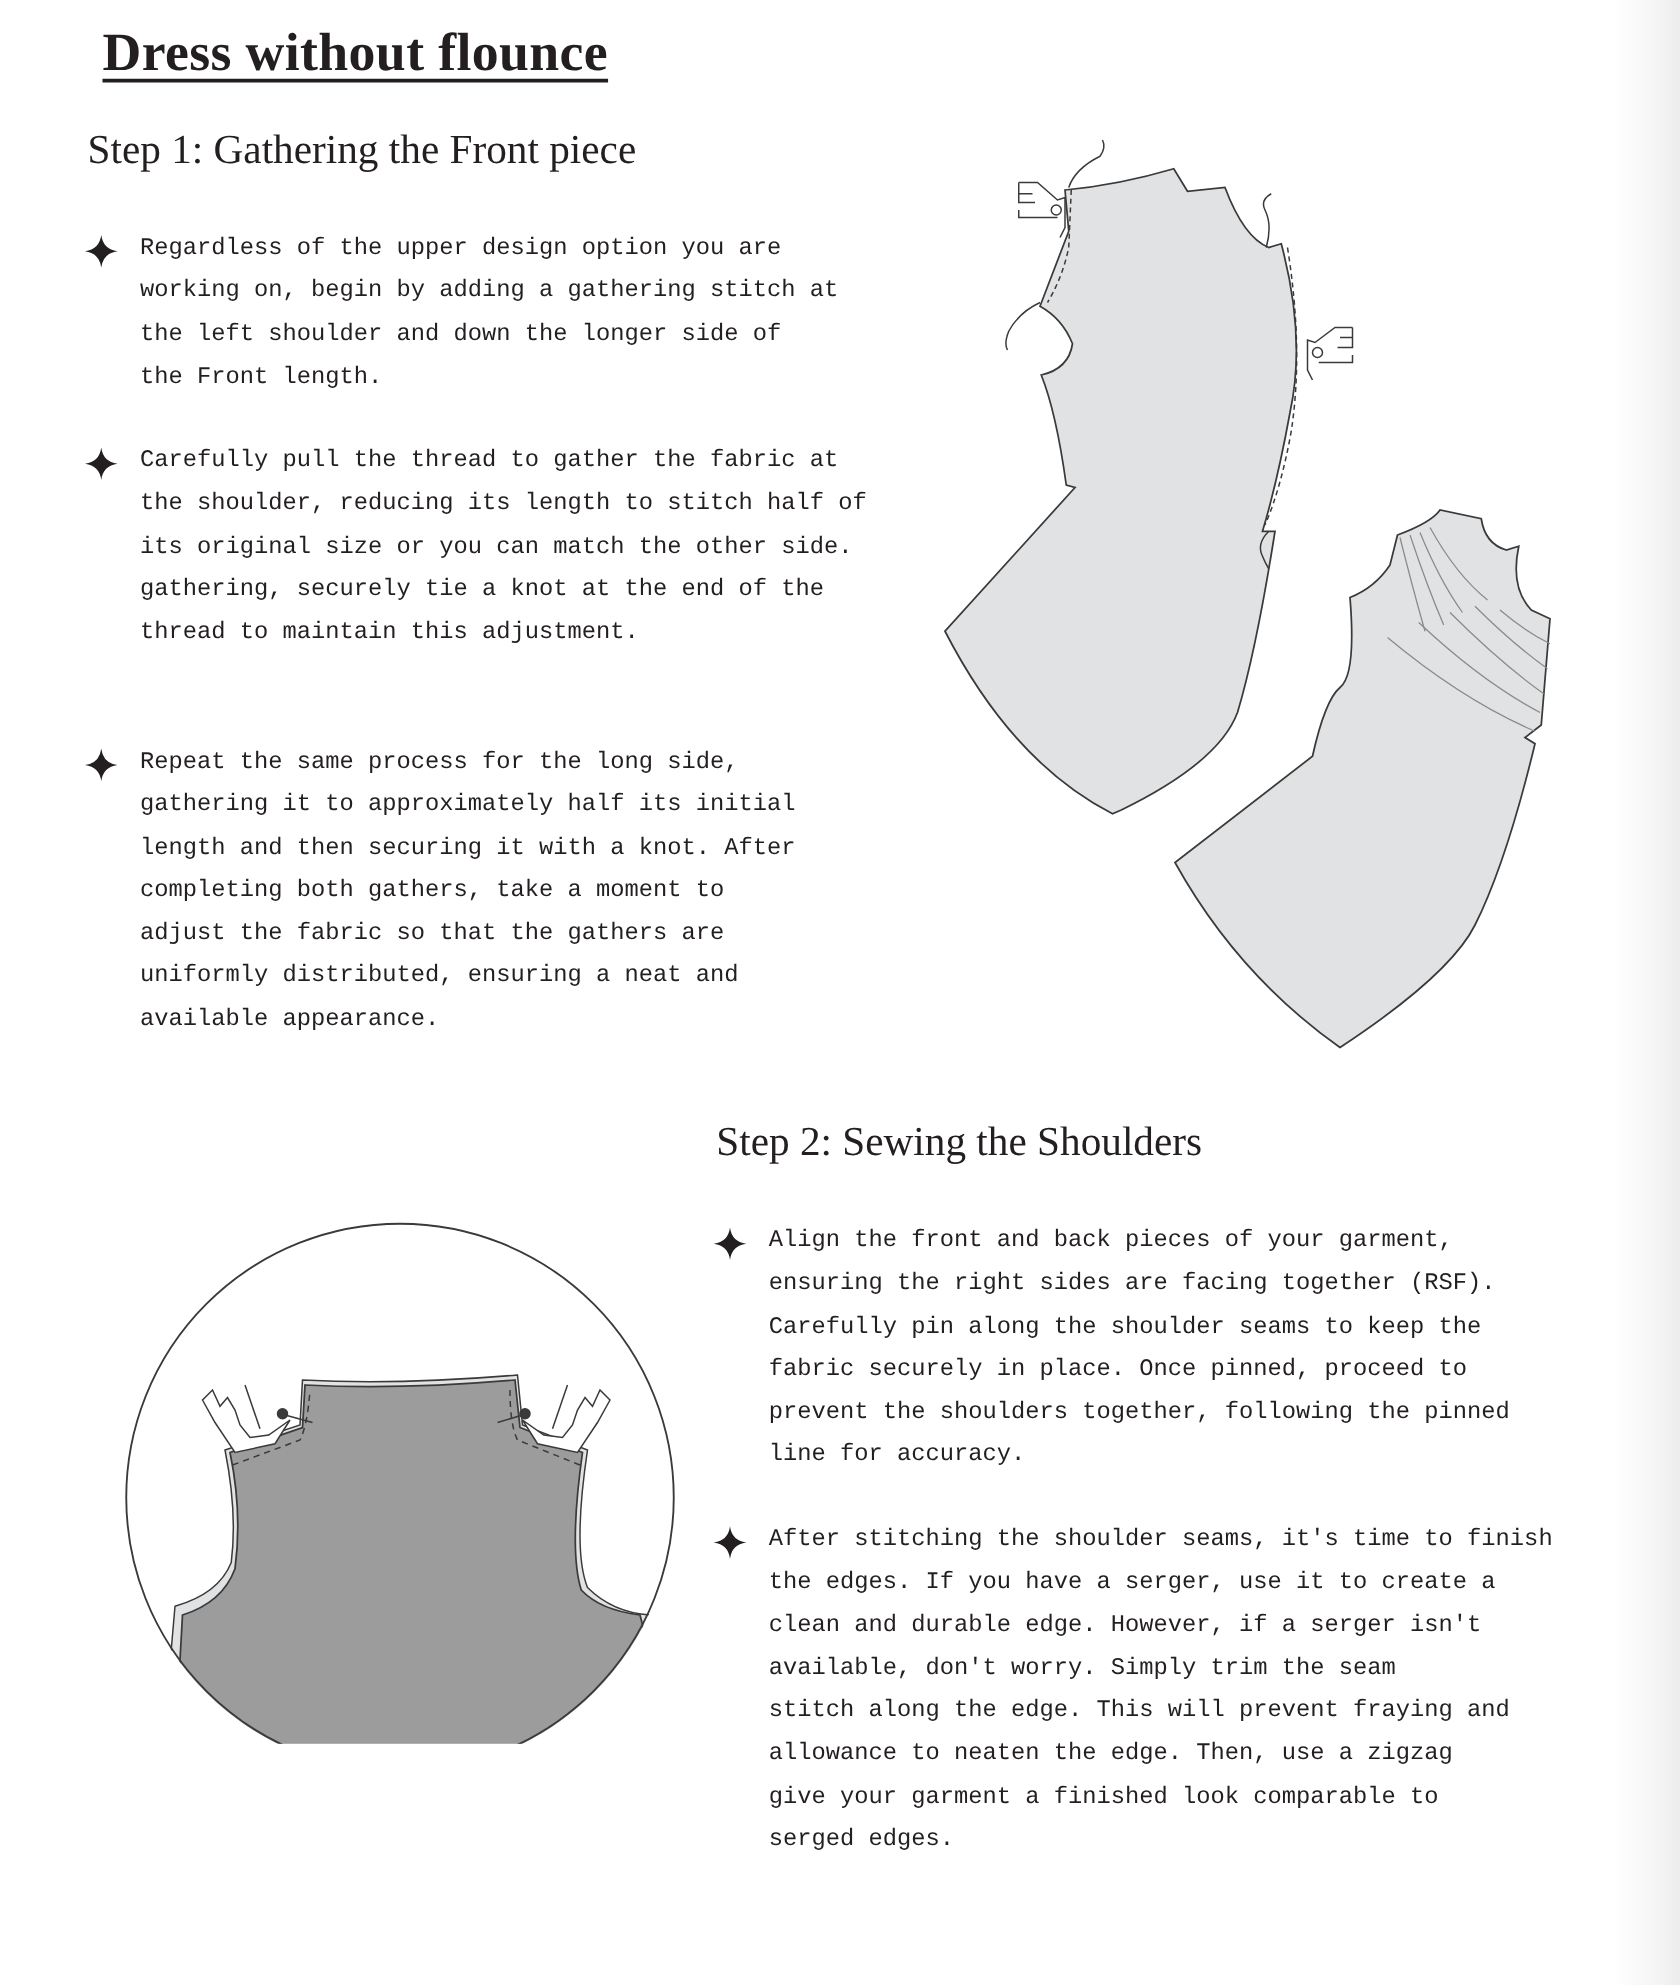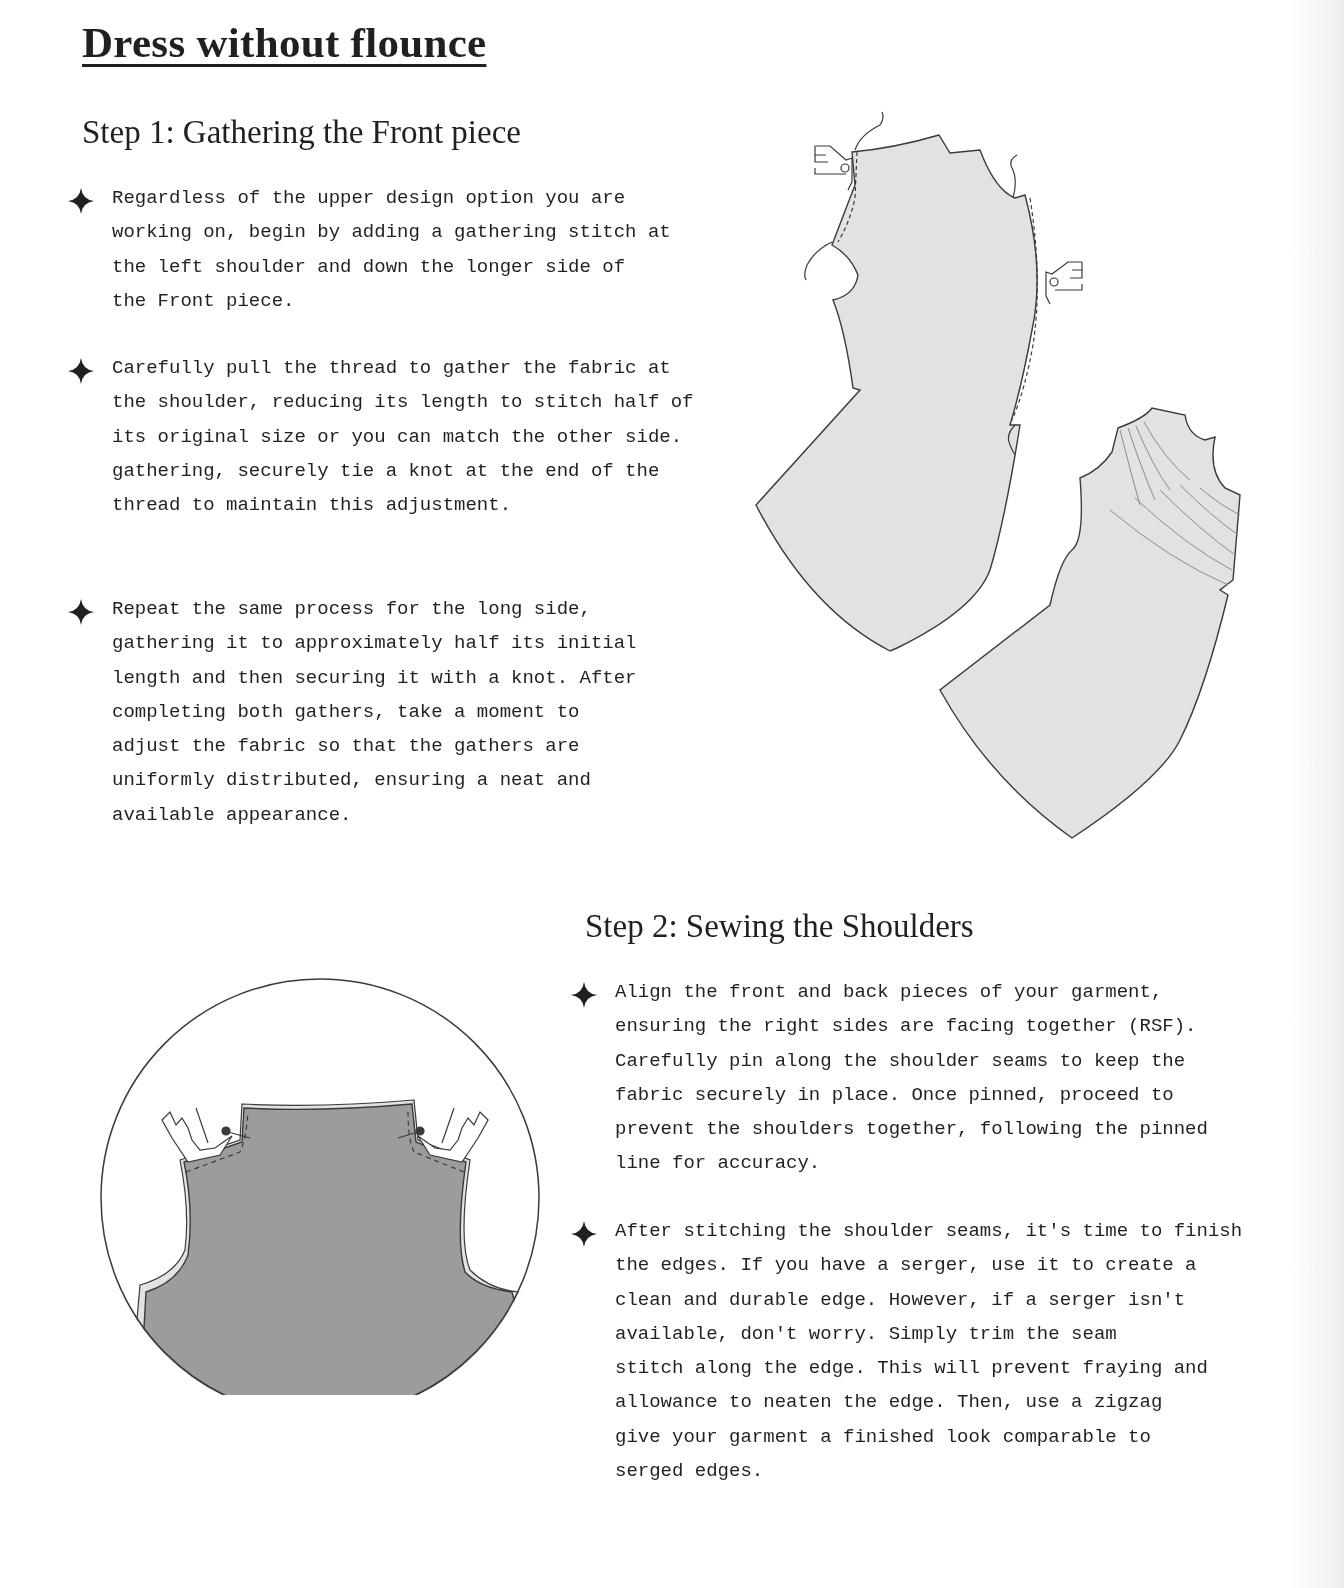--- a/index.html
+++ b/index.html
@@ -13,21 +13,21 @@
     position: absolute; top: 0; right: 0; width: 54px; height: 1588px;
     background: linear-gradient(to right, rgba(255,255,255,0) 0%, #f3f3f3 75%, #ececec 100%);
   }
   .doc-title {
     position: absolute; left: 70px; top: 6px; margin: 12px;
     font-family: "Liberation Serif", serif; font-weight: bold;
     font-size: 43px; letter-spacing: 0.3px;
     text-decoration: underline; text-decoration-thickness: 3px; text-underline-offset: 7px;
   }
   .step-heading {
-    position: absolute; margin: 12px; font-weight: normal;
+    position: absolute; margin: 0; font-weight: normal;
     font-family: "Liberation Serif", serif; font-size: 33px;
   }
   #step1-heading { left: 70px; top: 102px; }
   #step2-heading { left: 573px; top: 896px; }
   .bullet {
     position: absolute; font-family: Liberation Mono, monospace;
     font-size: 19px; line-height: 34.3px;
   }
   .bullet .star {
     position: absolute; left: -45px; top: 6px; width: 28px; height: 28px;
@@ -51,21 +51,21 @@
 
 <h2 class="step-heading" id="step1-heading">Step 1: Gathering the Front piece</h2>
 
 <div class="bullet" id="s1b1">
   <svg class="star" viewBox="0 0 28 28">
       <path d="M14 1 Q15.5 12.5 27 14 Q15.5 15.5 14 27 Q12.5 15.5 1 14 Q12.5 12.5 14 1Z" fill="#231f20"></path>
     </svg>
 <span class="txt">Regardless of the upper design option you are</span>
     <span class="txt">working on, begin by adding a gathering stitch at</span>
     <span class="txt">the left shoulder and down the longer side of</span>
-    <span class="txt">the Front piece.</span>
+    <span class="txt">the Front length.</span>
   </div>
 <div class="bullet" id="s1b2">
   <svg class="star" viewBox="0 0 28 28">
       <path d="M14 1 Q15.5 12.5 27 14 Q15.5 15.5 14 27 Q12.5 15.5 1 14 Q12.5 12.5 14 1Z" fill="#231f20"></path>
     </svg>
 <span class="txt">Carefully pull the thread to gather the fabric at</span>
     <span class="txt">the shoulder, reducing its length to stitch half of</span>
     <span class="txt">its original size or you can match the other side.</span>
     <span class="txt">gathering, securely tie a knot at the end of the</span>
     <span class="txt">thread to maintain this adjustment.</span>

